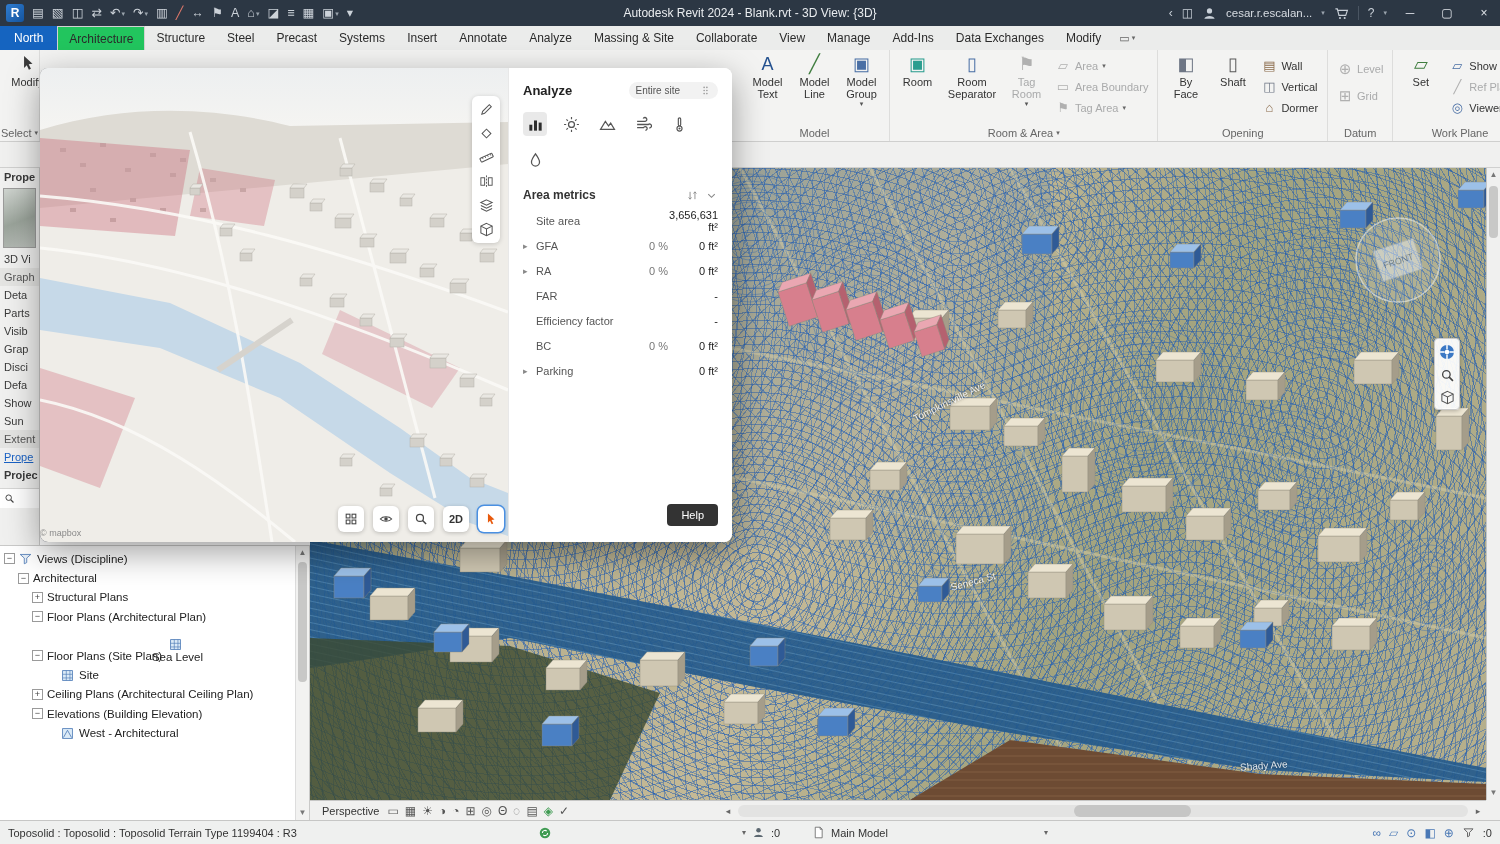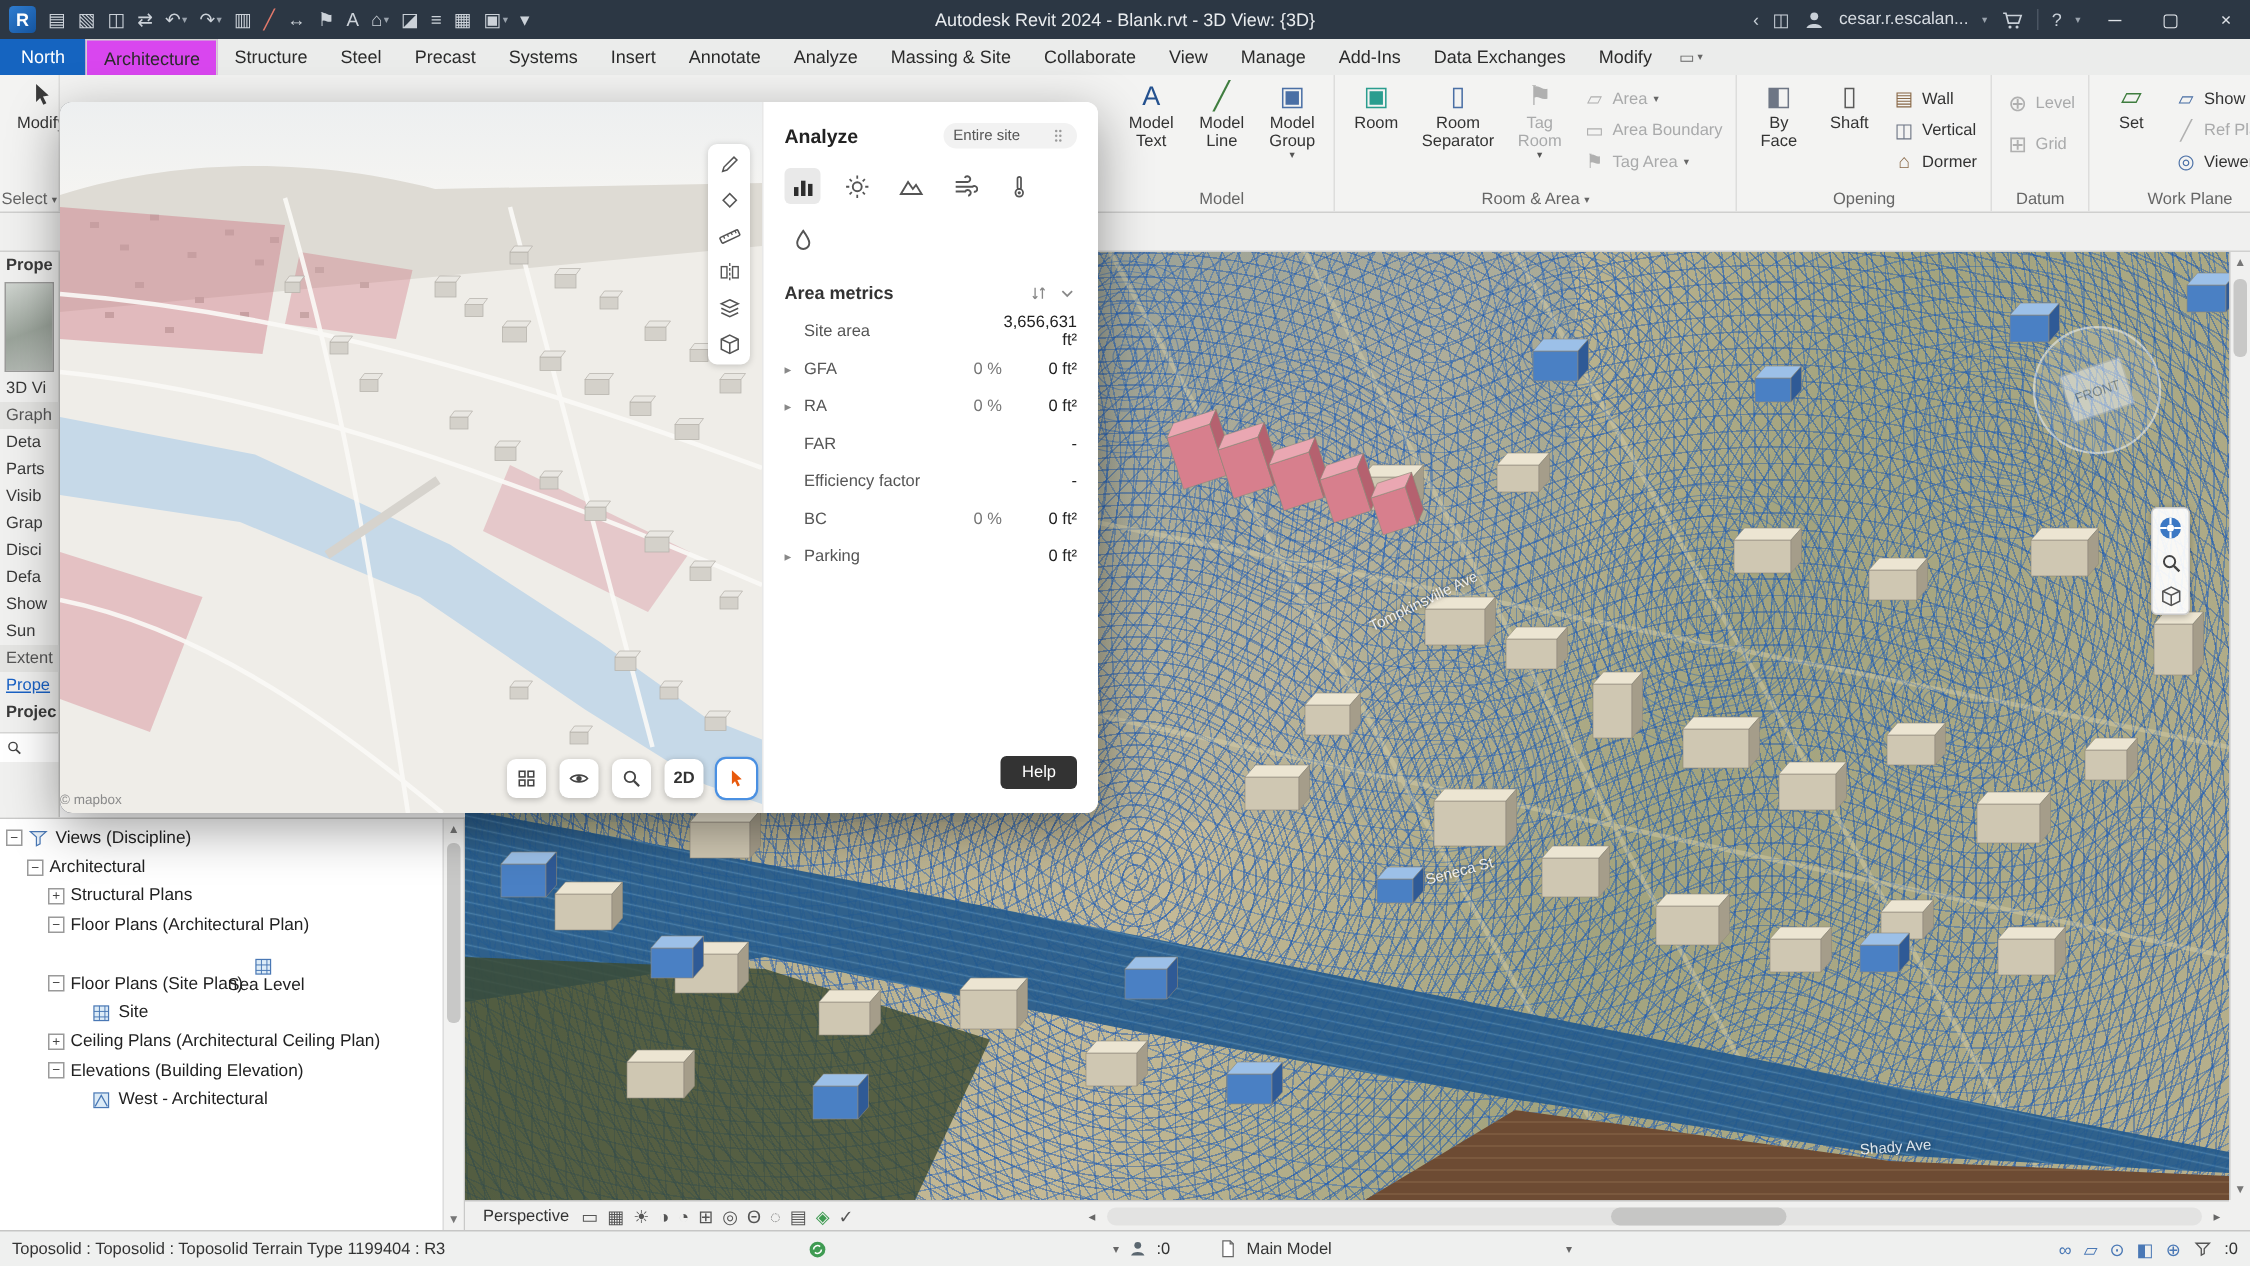--- a/index.html
+++ b/index.html
@@ -17,21 +17,21 @@
   #tb-right{position:absolute;right:0;top:0;height:26px;display:flex;align-items:center;gap:9px;padding-right:2px;z-index:2}
   .tbi{color:#c9d0d8;font-size:12px;display:inline-flex;align-items:center;gap:2px}
   .tb-sep{width:1px;height:14px;background:#4a5562}
   #username{color:#d7dce2;font-size:11.5px}
   .winbtn{width:28px;height:26px;display:flex;align-items:center;justify-content:center;font-size:12px;color:#dfe3e8}
   .winbtn.close{background:transparent}
   
   #tabrow{position:absolute;top:26px;left:0;width:1500px;height:24px;background:#ebeceb;display:flex;align-items:stretch;z-index:40}
   .tab{padding:0 11px;font-size:12px;color:#2b2b2b;display:flex;align-items:center;white-space:nowrap}
   .tab.file{background:#1564c0;color:#fff;padding:0 14px}
-  .tab.active{background:#d946ef;border:1px solid #d2d2d1;border-bottom:none}
+  .tab.active{background:#22c55e;border:1px solid #d2d2d1;border-bottom:none}
   .tab-mini{display:flex;align-items:center;gap:2px;padding:0 7px;color:#555;font-size:11px}
   
   #ribbon{position:absolute;top:50px;left:0;width:1500px;height:92px;background:#f3f3f2;border-bottom:1px solid #cfcfce;display:flex;z-index:40;overflow:hidden}
   .panel{height:91px;border-right:1px solid #dddddc;display:flex;flex-direction:column;flex:none}
   .panel-body{flex:1;display:flex;align-items:stretch;padding:2px 4px 0}
   .panel-label{height:16px;font-size:11px;color:#666;display:flex;align-items:center;justify-content:center;gap:3px}
   .bigbtn{width:47px;display:flex;flex-direction:column;align-items:center;padding-top:2px;flex:none}
   .bigbtn .bicon{font-size:18px;line-height:20px;height:22px}
   .bigbtn .blabel{font-size:11px;line-height:12px;text-align:center;color:#333;white-space:pre-line}
   .bigbtn .bcaret{font-size:7px;color:#555;line-height:7px}

